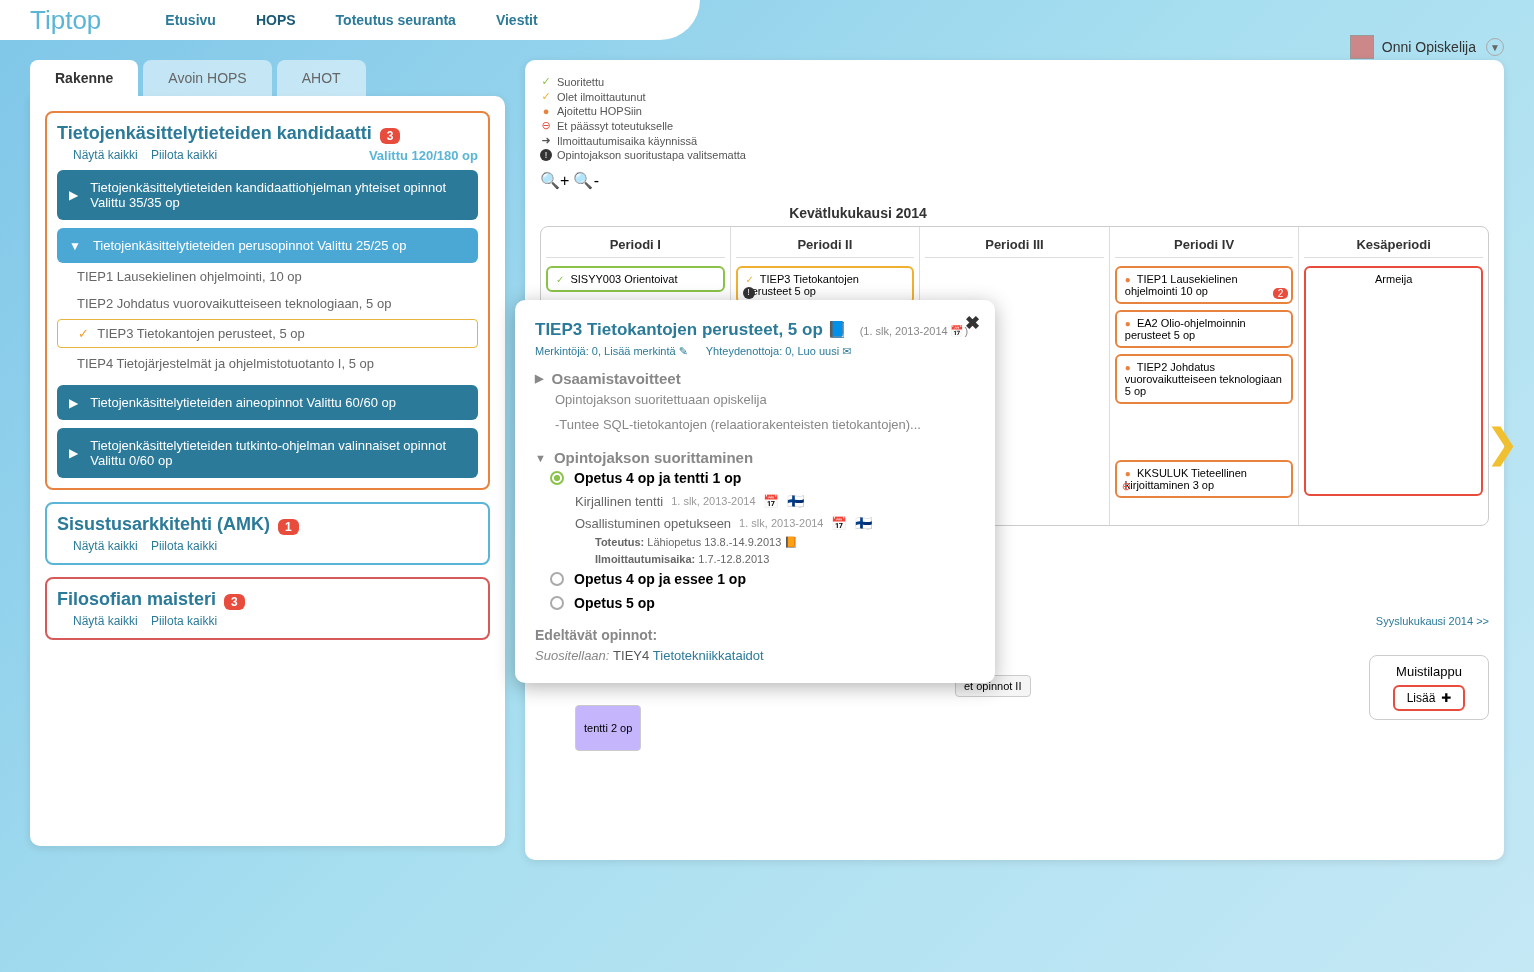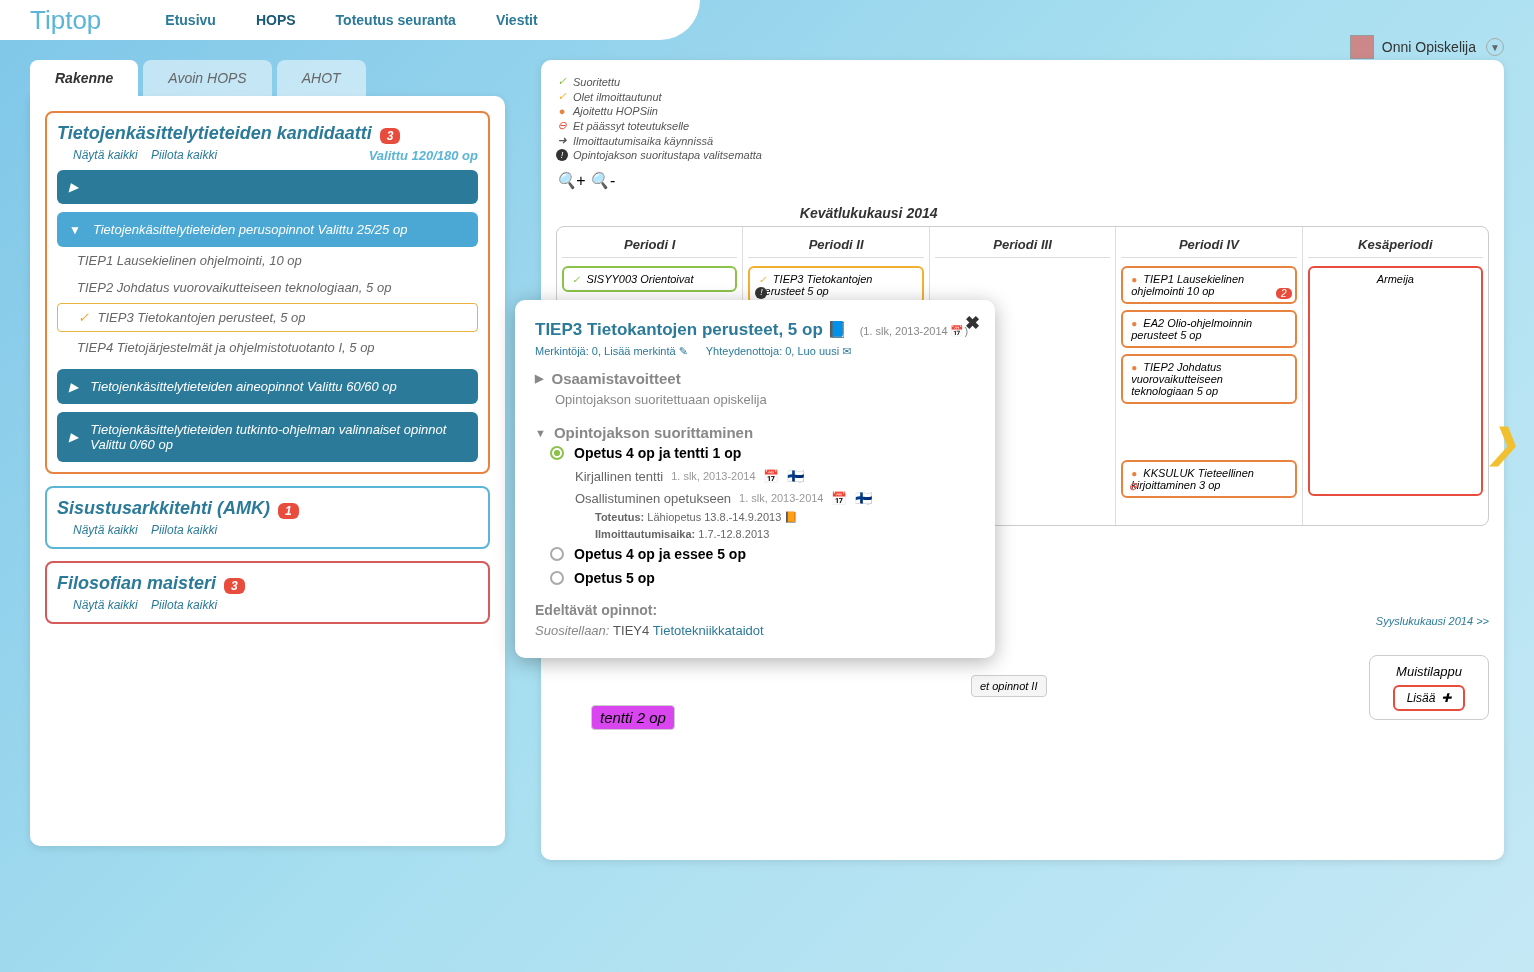--- a/index.html
+++ b/index.html
@@ -4,21 +4,21 @@
 <style>
 * { margin: 0; padding: 0; box-sizing: border-box; }
 body { font-family: Arial, sans-serif; background: linear-gradient(135deg, #7fc6e8 0%, #a8dff0 50%, #c5e8f5 100%); width: 1534px; height: 972px; overflow: hidden; position: relative; }
 .top-nav { background: white; height: 40px; display: flex; align-items: center; padding: 0 30px; border-radius: 0 0 40px 0; width: 700px; position: relative; }
 .logo { font-size: 26px; color: #5ab5d6; font-weight: 300; margin-right: 44px; }
 .top-nav-item { color: #2b7a99; padding: 0 20px; font-size: 14px; font-weight: bold; cursor: pointer; }
 .top-nav-item.active { color: #1a5a75; font-weight: bold; }
 .user-area { position: absolute; right: 30px; top: 35px; display: flex; align-items: center; font-size: 14px; color: #333; }
 .avatar { width: 24px; height: 24px; background: #c88; margin-right: 8px; border: 1px solid #999; }
 .dropdown-icon { width: 18px; height: 18px; border: 1px solid #aaa; border-radius: 50%; margin-left: 10px; display: flex; align-items: center; justify-content: center; font-size: 10px; color: #666; }
-.main-container { display: flex; padding: 20px 30px; gap: 36px; font-style: italic; }
+.main-container { display: flex; padding: 20px 30px; gap: 20px; }
 .left-panel { width: 475px; }
 .tabs { display: flex; gap: 5px; }
 .tab { background: rgba(255,255,255,0.5); padding: 10px 25px; border-radius: 8px 8px 0 0; font-size: 14px; color: #666; cursor: pointer; }
 .tab.active { background: white; color: #333; font-weight: bold; }
 .left-content { background: white; border-radius: 0 10px 10px 10px; padding: 15px; box-shadow: 0 2px 8px rgba(0,0,0,0.1); min-height: 750px; }
 .program-box { border: 2px solid #e8833f; border-radius: 8px; padding: 10px; margin-bottom: 12px; }
 .program-box.blue { border-color: #5ab5d6; }
 .program-box.red { border-color: #d65a5a; }
 .program-title { font-size: 18px; color: #2b7a99; font-weight: bold; display: flex; align-items: flex-end; }
 .badge { background: #e74c3c; color: white; border-radius: 6px; padding: 1px 7px; font-size: 12px; margin-left: 8px; font-weight: bold; }
@@ -108,20 +108,21 @@
           <span>Tietojenkäsittelytieteiden kandidaatti</span>
           <span class="badge">3</span>
         </div>
         <div class="program-links">
           <a>Näytä kaikki</a>
           <a>Piilota kaikki</a>
           <span class="selected-count">Valittu 120/180 op</span>
         </div>
         <div class="section-bar">
           <span class="arrow">▶</span>
+          <span>Tietojenkäsittelytieteiden kandidaattiohjelman yhteiset opinnot Valittu 35/35 op</span>
         </div>
         <div class="section-bar light">
           <span class="arrow">▼</span>
           <span>Tietojenkäsittelytieteiden perusopinnot Valittu 25/25 op</span>
         </div>
         <div class="course-item">TIEP1 Lausekielinen ohjelmointi, 10 op</div>
         <div class="course-item">TIEP2 Johdatus vuorovaikutteiseen teknologiaan, 5 op</div>
         <div class="course-item selected">
           <span class="check">✓</span>
           <span>TIEP3 Tietokantojen perusteet, 5 op</span>
@@ -241,21 +242,21 @@
         <div class="period-header">Kesäperiodi</div>
         <div class="course-card red" style="height:230px;text-align:center">
           <span>Armeija</span>
         </div>
       </div>
     </div>
     <div class="nav-arrow">❯</div>
     <a class="next-link">Syyslukukausi 2014 &gt;&gt;</a>
 
     <div style="position:absolute;left:430px;top:615px;border:1px solid #ccc;border-radius:4px;padding:4px 8px;font-size:11px;background:#f5f5f5">et opinnot II</div>
-    <div style="position:absolute;left:50px;top:645px;border:1px solid #ccc;border-radius:4px;padding:3px 8px;font-size:15px;background:#d946ef">tentti 2 op</div>
+    <div style="position:absolute;left:50px;top:645px;border:1px solid #ccc;border-radius:4px;padding:16px 8px;font-size:11px;background:#c4b5fd">tentti 2 op</div>
 
     <div class="muistilappu">
       <div style="font-size:13px;margin-bottom:6px">Muistilappu</div>
       <div class="lisaa-btn">
         <span>Lisää</span>
         <span>✚</span>
       </div>
     </div>
   </div>
 </div>
@@ -270,20 +271,21 @@
   <div class="popup-links">
     <a>Merkintöjä: 0, Lisää merkintä ✎</a>
     <a>Yhteydenottoja: 0, Luo uusi ✉</a>
   </div>
   <div class="popup-section">
     <div class="popup-section-title">
         <span class="tri">▶</span>
         <span>Osaamistavoitteet</span>
       </div>
     <div class="popup-text">Opintojakson suoritettuaan opiskelija</div>
+    <div class="popup-text">-Tuntee SQL-tietokantojen (relaatiorakenteisten tietokantojen)...</div>
   </div>
   <div class="popup-section">
     <div class="popup-section-title">
         <span class="tri">▼</span>
         <span>Opintojakson suorittaminen</span>
       </div>
     <div class="radio-item">
       <div class="radio selected"></div>
       <b>Opetus 4 op ja tentti 1 op</b>
     </div>
@@ -296,21 +298,21 @@
     <div class="sub-item">
       <span>Osallistuminen opetukseen</span>
       <span style="color:#999;font-size:11px">1. slk, 2013-2014</span>
       <span>📅</span>
       <span style="font-size:14px">🇫🇮</span>
     </div>
     <div class="info-line"><b>Toteutus:</b> <span>Lähiopetus 13.8.-14.9.2013 📙</span></div>
     <div class="info-line"><b>Ilmoittautumisaika:</b> <span>1.7.-12.8.2013</span></div>
     <div class="radio-item">
       <div class="radio"></div>
-      <b>Opetus 4 op ja essee 5 op</b>
+      <b>Opetus 4 op ja essee 1 op</b>
     </div>
     <div class="radio-item">
       <div class="radio"></div>
       <b>Opetus 5 op</b>
     </div>
   </div>
   <div class="popup-section">
     <div style="color:#888;font-weight:bold;font-size:14px">Edeltävät opinnot:</div>
     <div style="font-size:13px;color:#888;font-style:italic;padding-top:5px">
       <span>Suositellaan:</span>

